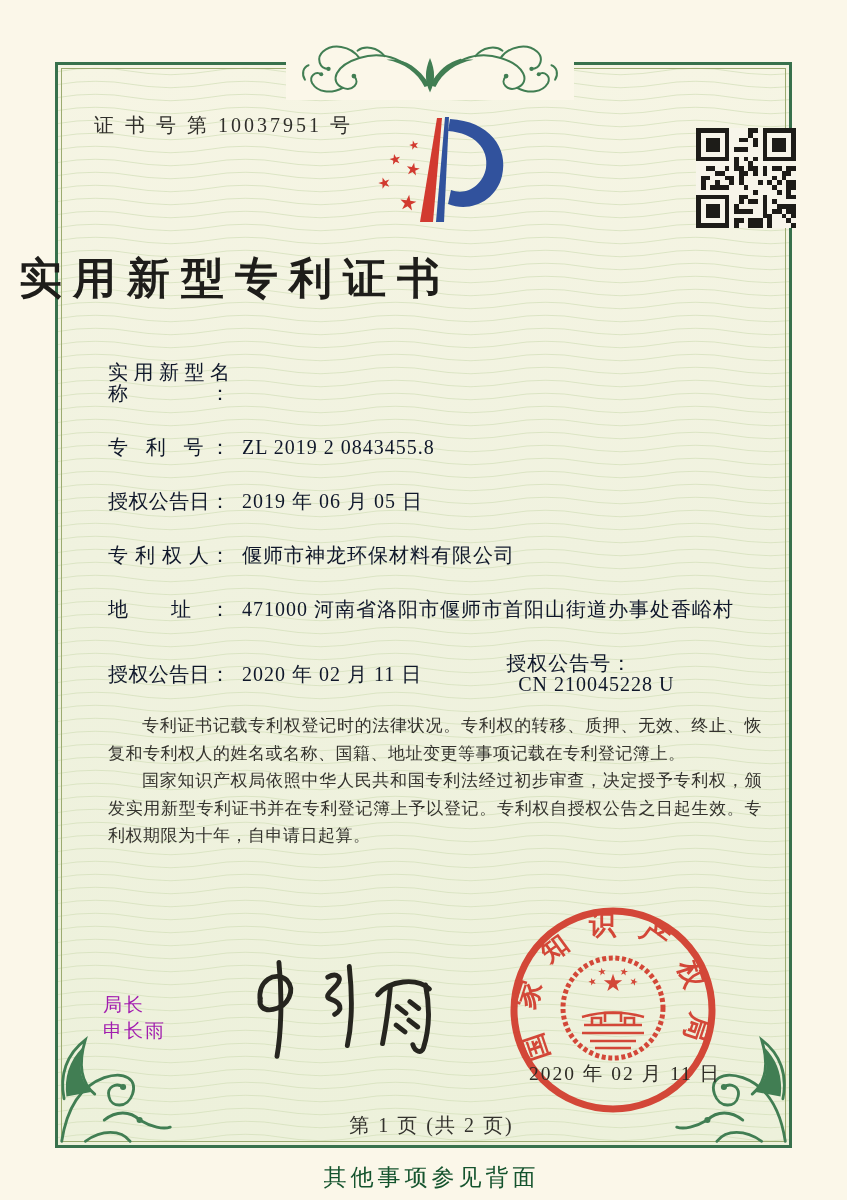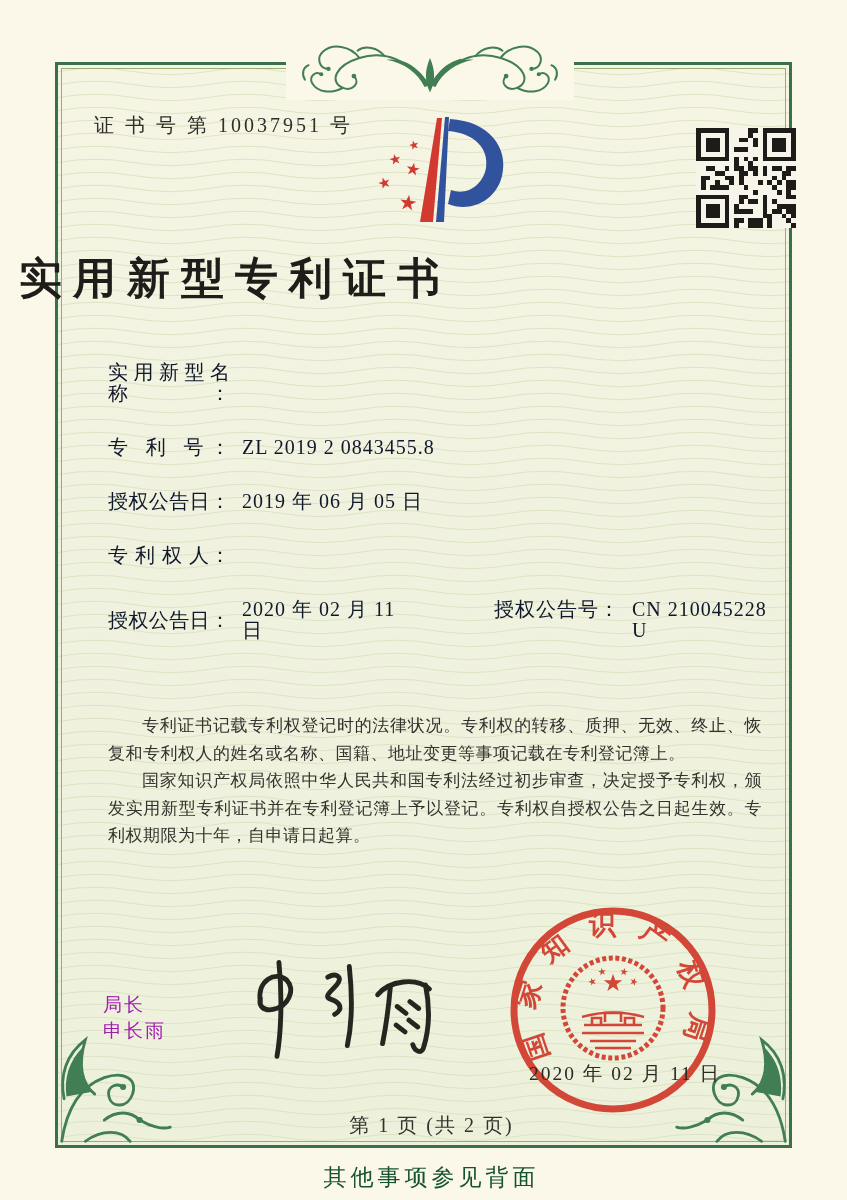--- a/index.html
+++ b/index.html
@@ -36,21 +36,21 @@
     position:absolute; left:0; top:250px; width:847px; 
     font-size:43px; font-weight:bold; letter-spacing:11px; color:#1e1d1a;
     text-indent:11px;
   }
 
   .fields { position:absolute; left:100px; top:362px; width:660px;
     display:flex; flex-direction:column; gap:33px; }
   .frow { display:flex; font-size:20px; line-height:21px; color:#0f172a;align-items:center; }
   .flabel { display:inline-block; width:122px; text-align:justify; text-align-last:justify; flex:none; }
   .fvalue { margin-left:12px; letter-spacing:1px; }
-  .grant2 { margin-left:84px; display:flex; }
+  .grant2 { margin-left:84px; display:flex;flex-direction:column; }
   .grant2 .flabel { width:auto; text-align-last:auto; letter-spacing:1px; }
 
   .paras {
     position:absolute; left:100px; top:712px; width:654px;
     font-size:17px; line-height:27.5px; text-align:justify; color:#33322d;
   }
   .paras p { text-indent:2em; letter-spacing:.5px; }
 
   .officer { position:absolute; left:95px; top:992px; font-size:19px; letter-spacing:2px; color:#a21caf;font-family:Liberation Mono, monospace;}
   .officer .oname { }
@@ -390,20 +390,25 @@
       <div class="frow">
         <span class="flabel">专 利 号：</span>
         <span class="fvalue">ZL 2019 2 0843455.8</span>
       </div>
       <div class="frow">
         <span class="flabel">授权公告日：</span>
         <span class="fvalue">2019 年 06 月 05 日</span>
       </div>
       <div class="frow">
         <span class="flabel">专 利 权 人：</span>
+        <span class="fvalue">偃师市神龙环保材料有限公司</span>
+      </div>
+      <div class="frow">
+        <span class="flabel">地 址：</span>
+        <span class="fvalue">471000 河南省洛阳市偃师市首阳山街道办事处香峪村</span>
       </div>
       <div class="frow">
         <span class="flabel">授权公告日：</span>
         <span class="fvalue">2020 年 02 月 11 日</span>
         <span class="grant2">
           <span class="flabel">授权公告号：</span>
           <span class="fvalue">CN 210045228 U</span>
         </span>
       </div>
     </div>

